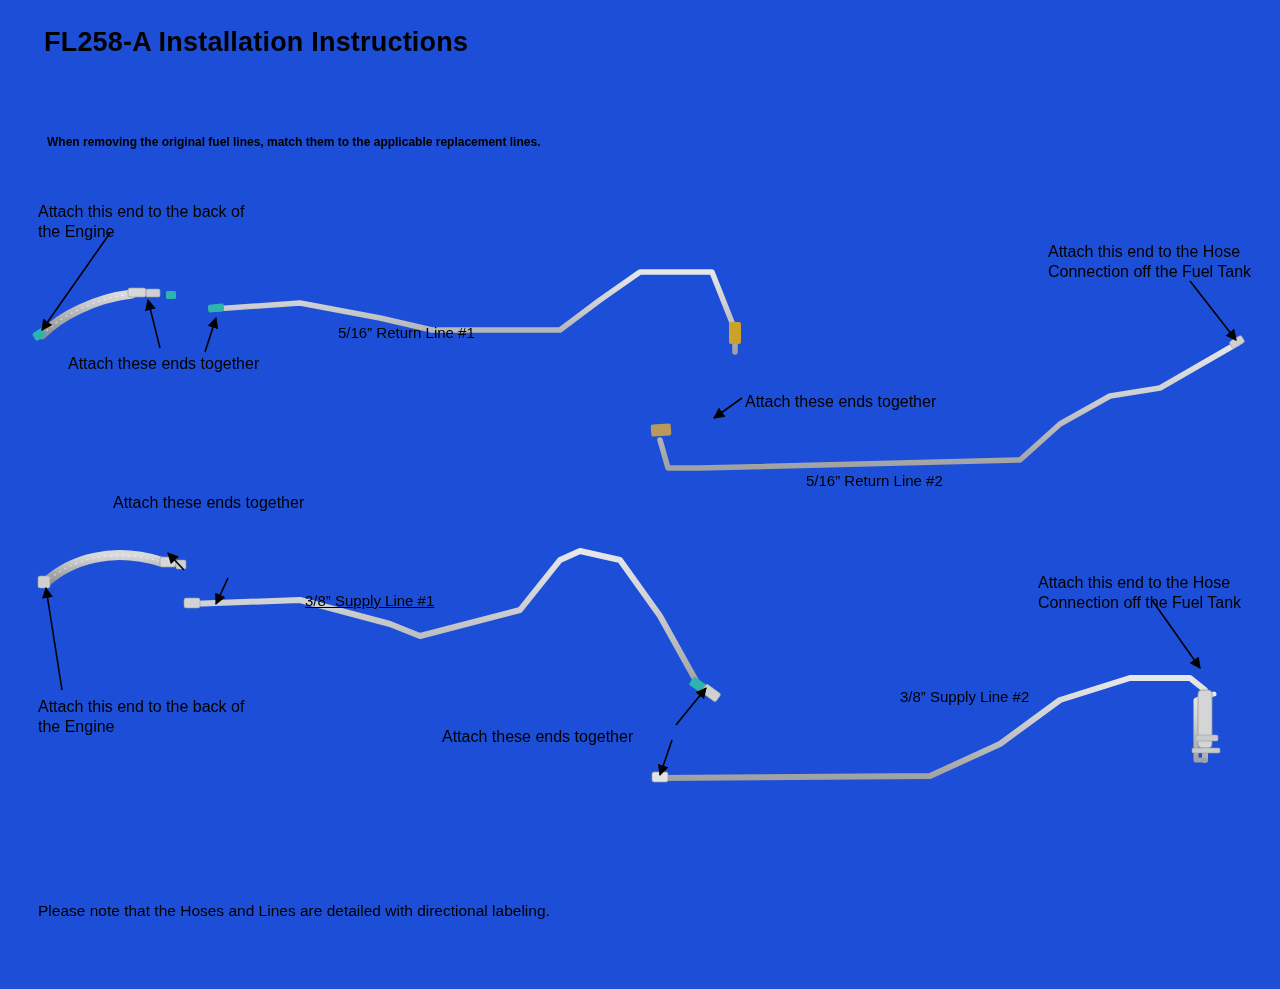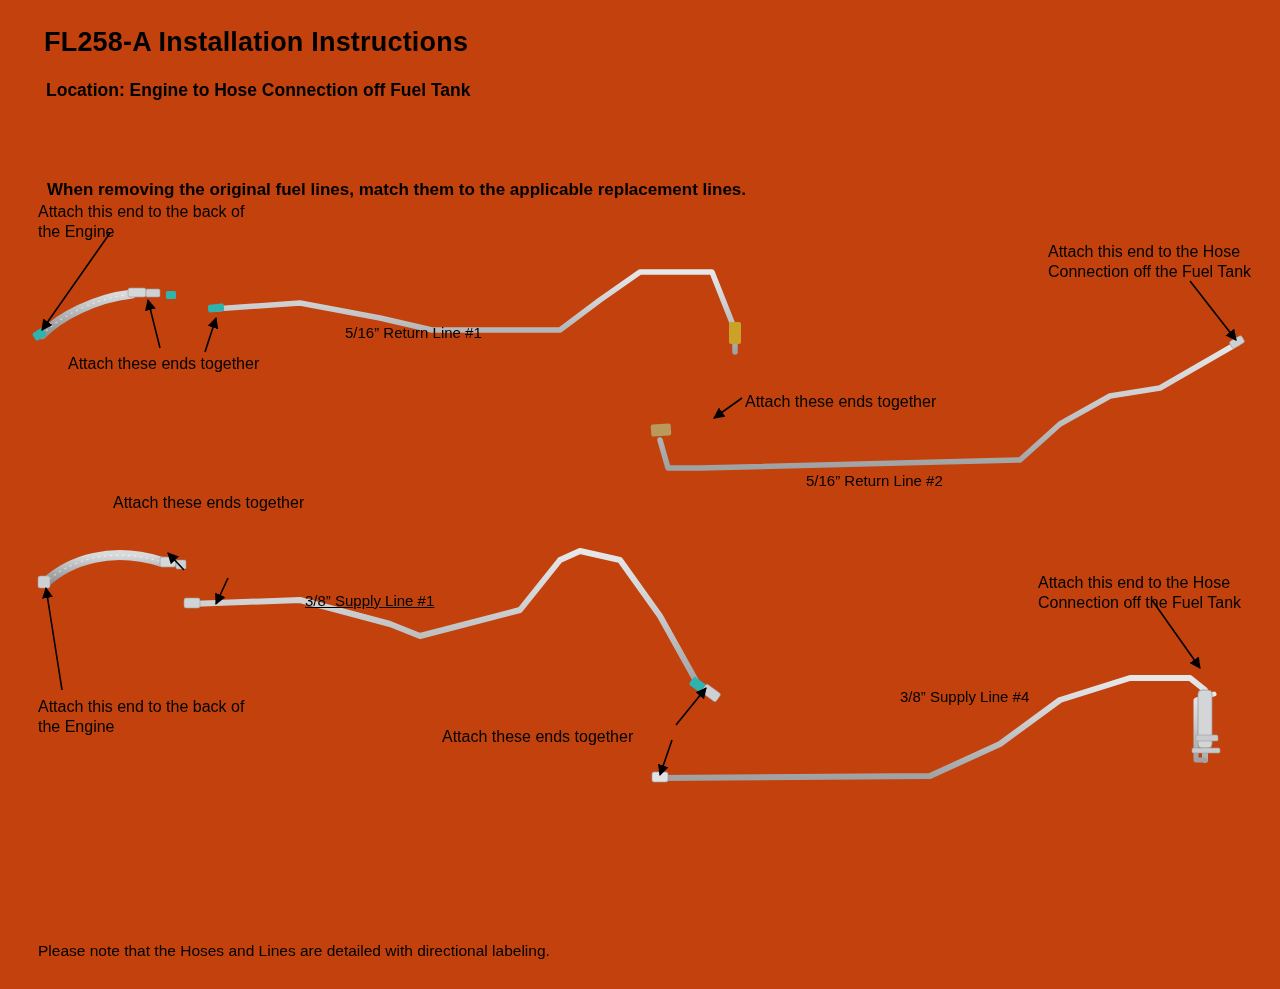--- a/index.html
+++ b/index.html
@@ -4,21 +4,21 @@
 <style>
   html, body {
     margin: 0;
     padding: 0;
     background: #ffffff;
   }
   #page {
     position: relative;
     width: 1280px;
     height: 989px;
-    background: #c2410c;
+    background: #1d4ed8;
     font-family: "Liberation Sans", sans-serif;
     color: #000000;
     overflow: hidden;
   }
   .txt {
     position: absolute;
     white-space: pre;
     line-height: 1.25;
   }
   #title {
@@ -30,50 +30,49 @@
   }
   #location {
     left: 46px;
     top: 80px;
     font-size: 17.5px;
     font-weight: bold;
   }
   #instruction {
     left: 47px;
     top: 135px;
-    font-size: 17px;
+    font-size: 12px;
     font-weight: bold;
-    margin-top: 44px;
   }
   .note {
     left: 38px;
     font-size: 15.5px;
   }
-  #note1 { top: 901px; margin-top: 40px; }
+  #note1 { top: 901px; }
   #note2 { top: 925px; }
 
   .callout {
     font-size: 16px;
     font-weight: normal;
   }
   .linelabel {
     font-size: 15px;
   }
 
   
   #c1 { left: 38px;  top: 202px; }
   #c2 { left: 68px;  top: 354px; }
   #c3 { left: 1048px; top: 242px; }
   #c4 { left: 745px; top: 392px; }
   #c5 { left: 113px; top: 493px; }
   #c6 { left: 38px;  top: 697px; }
   #c7 { left: 1038px; top: 573px; }
   #c8 { left: 442px; top: 727px; }
 
-  #l1 { left: 345px; top: 324px; }
+  #l1 { left: 338px; top: 324px; }
   #l2 { left: 806px; top: 472px; }
   #l3 { left: 305px; top: 592px; text-decoration: underline; }
   #l4 { left: 900px; top: 688px; }
 
   svg.art {
     position: absolute;
     left: 0; top: 0;
     width: 1280px;
     height: 989px;
     pointer-events: none;
@@ -155,36 +154,35 @@
       <path d="M184,570 L168,553"></path>
       <path d="M228,578 L216,604"></path>
       <path d="M62,690 L46,588"></path>
       <path d="M1152,600 L1200,668"></path>
       <path d="M676,725 L706,688"></path>
       <path d="M672,740 L660,775"></path>
     </g>
   </svg>
 
   <div class="txt" id="title">FL258-A Installation Instructions</div>
-  <div class="txt" id="location">Location: Engine to Hose Connection off Fuel Tank</div>
   <div class="txt" id="instruction">When removing the original fuel lines, match them to the applicable replacement lines.</div>
 
   <div class="txt callout" id="c1">Attach this end to the back of
 the Engine</div>
   <div class="txt callout" id="c2">Attach these ends together</div>
   <div class="txt callout" id="c3">Attach this end to the Hose
 Connection off the Fuel Tank</div>
   <div class="txt callout" id="c4">Attach these ends together</div>
   <div class="txt callout" id="c5">Attach these ends together</div>
   <div class="txt callout" id="c6">Attach this end to the back of
 the Engine</div>
   <div class="txt callout" id="c7">Attach this end to the Hose
 Connection off the Fuel Tank</div>
   <div class="txt callout" id="c8">Attach these ends together</div>
 
   <div class="txt linelabel" id="l1">5/16” Return Line #1</div>
   <div class="txt linelabel" id="l2">5/16” Return Line #2</div>
   <div class="txt linelabel" id="l3">3/8” Supply Line #1</div>
-  <div class="txt linelabel" id="l4">3/8” Supply Line #4</div>
+  <div class="txt linelabel" id="l4">3/8” Supply Line #2</div>
 
   <div class="txt note" id="note1">Please note that the Hoses and Lines are detailed with directional labeling.</div>
 
 </div>
 
 </body></html>

